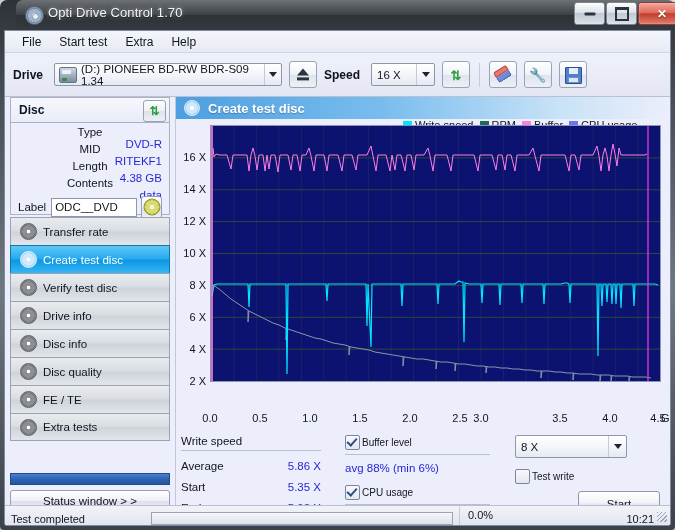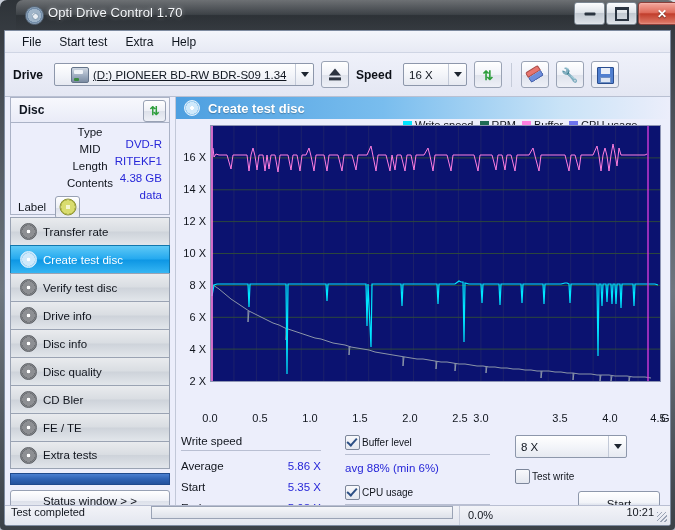--- a/index.html
+++ b/index.html
@@ -73,21 +73,21 @@
   .combo{
     height:23px;border:1px solid #8d97ab;background:linear-gradient(180deg,#ffffff 0%,#f2f4f9 55%,#e6e9f1 100%);
     display:flex;align-items:center;font-size:11.5px;color:#10161f;position:relative;
     box-sizing:border-box;border-radius:2px;
   }
   .combo .arrow{
     margin-left:auto;width:17px;height:100%;display:flex;align-items:center;justify-content:center;
     border-left:1px solid #c3cad8;
   }
   .caret{width:0;height:0;border-left:4px solid transparent;border-right:4px solid transparent;border-top:5px solid #1d2530;}
-  .drive-combo{width:260px;padding-left:16px;text-decoration:underline;}
+  .drive-combo{width:228px;padding-left:4px;}
   .drive-ico{
     width:16px;height:14px;margin-right:4px;border-radius:2px;flex:none;
     background:linear-gradient(180deg,#cfd7e2 0%,#9aa9bd 60%,#7b8ca2 100%);
     border:1px solid #64748a;position:relative;
   }
   .drive-ico:after{content:"";position:absolute;left:2px;bottom:1px;width:5px;height:3px;background:#3a8a3f;border-radius:1px;}
   .drive-ico:before{content:"";position:absolute;left:2px;top:2px;width:9px;height:4px;background:#eef2f7;border-radius:1px;}
   .speed-combo{width:64px;padding-left:5px;}
   .tbtn{
     width:26px;height:25px;border:1px solid #9aa3b5;border-radius:3px;
@@ -220,21 +220,21 @@
   .start-btn{
     position:absolute;right:0;top:56px;width:82px;height:25px;border:1px solid #8d97ab;border-radius:3px;
     background:linear-gradient(180deg,#ffffff 0%,#f1f3f8 48%,#e2e6ef 52%,#f2f4f9 100%);
     display:flex;align-items:center;justify-content:center;font-size:11.5px;color:#11151d;box-sizing:border-box;
   }
   .testwrite{margin-top:11px;}
   
   .statusbar{
     position:absolute;left:0;bottom:0;width:100%;height:20px;
     background:linear-gradient(180deg,#f2f3f8 0%,#e3e6ef 100%);
-    border-top:1px solid #b9bfd2;display:flex;align-items:flex-start;box-sizing:border-box;
+    border-top:1px solid #b9bfd2;display:flex;align-items:flex-end;box-sizing:border-box;
   }
   .sb-text{font-size:11px;color:#11151d;padding-left:6px;width:146px;box-sizing:border-box;}
   .sb-prog{
     width:302px;height:13px;border:1px solid #9aa3b5;box-sizing:border-box;
     background:linear-gradient(180deg,#f6f7fa 0%,#dde1e9 100%);
   }
   .sb-pct{font-size:11px;color:#11151d;width:62px;text-align:left;padding-left:8px;box-sizing:border-box;border-left:1px solid #c7ccda;margin-left:6px;height:100%;line-height:19px;}
   .sb-time{font-size:11px;color:#11151d;margin-left:auto;padding-right:16px;}
   .grip{position:absolute;right:3px;bottom:3px;width:10px;height:10px;
         background:repeating-linear-gradient(135deg,#9aa3b5 0 1px,transparent 1px 3px);}
@@ -333,20 +333,21 @@
           <div class="row">
             <span class="k">Length</span>
             <span class="v">4.38 GB</span>
           </div>
           <div class="row">
             <span class="k">Contents</span>
             <span class="v">data</span>
           </div>
           <div class="label-row">
             <span class="k">Label</span>
+            <input class="label-input" value="ODC__DVD" style="">
             <div class="disc-btn">
               <span class="disc-glyph"></span>
             </div>
           </div>
         </div>
 
         <div class="nav">
           <div class="nav-item">
             <span class="nav-ico"></span>
             <span class="lab">Transfer rate</span>
@@ -363,24 +364,20 @@
             <span class="nav-ico"></span>
             <span class="lab">Drive info</span>
           </div>
           <div class="nav-item">
             <span class="nav-ico"></span>
             <span class="lab">Disc info</span>
           </div>
           <div class="nav-item">
             <span class="nav-ico"></span>
             <span class="lab">Disc quality</span>
-          </div>
-          <div class="nav-item">
-            <span class="nav-ico"></span>
-            <span class="lab">CD Bler</span>
           </div>
           <div class="nav-item">
             <span class="nav-ico"></span>
             <span class="lab">FE / TE</span>
           </div>
           <div class="nav-item">
             <span class="nav-ico"></span>
             <span class="lab">Extra tests</span>
           </div>
         </div>

